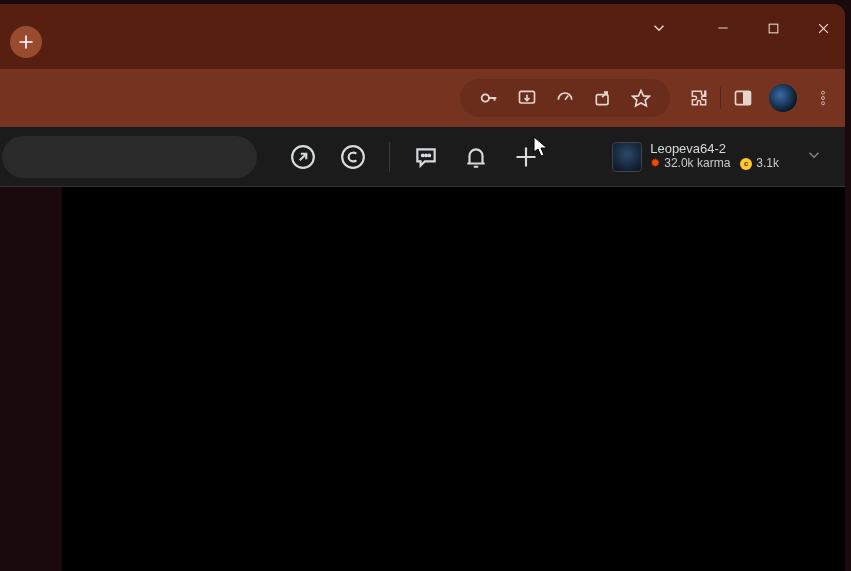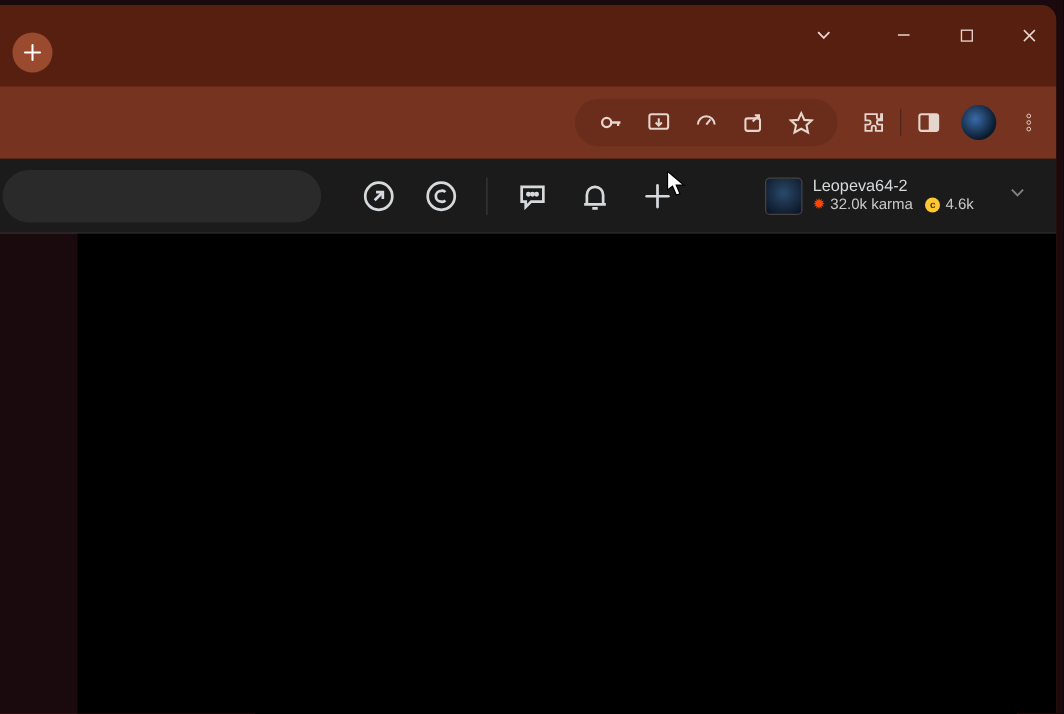--- a/index.html
+++ b/index.html
@@ -259,21 +259,21 @@
     </div>
 
     <div class="user-area">
       <div class="user-avatar"></div>
       <div class="user-text">
         <span class="username">Leopeva64-2</span>
         <div class="user-stats">
           <span class="karma-gear">✹</span>
           <span class="karma-txt"><span>32.0k</span><span> karma</span></span>
           <span class="coin">c</span>
-          <span class="coin-txt">4.6k</span>
+          <span class="coin-txt">3.1k</span>
         </div>
       </div>
       <div class="user-expand">
         <svg width="18" height="18" viewBox="0 0 24 24" stroke-width="2" fill="none">
             <polyline points="6 9 12 15 18 9"></polyline>
           </svg>
       </div>
     </div>
   </div>
 

